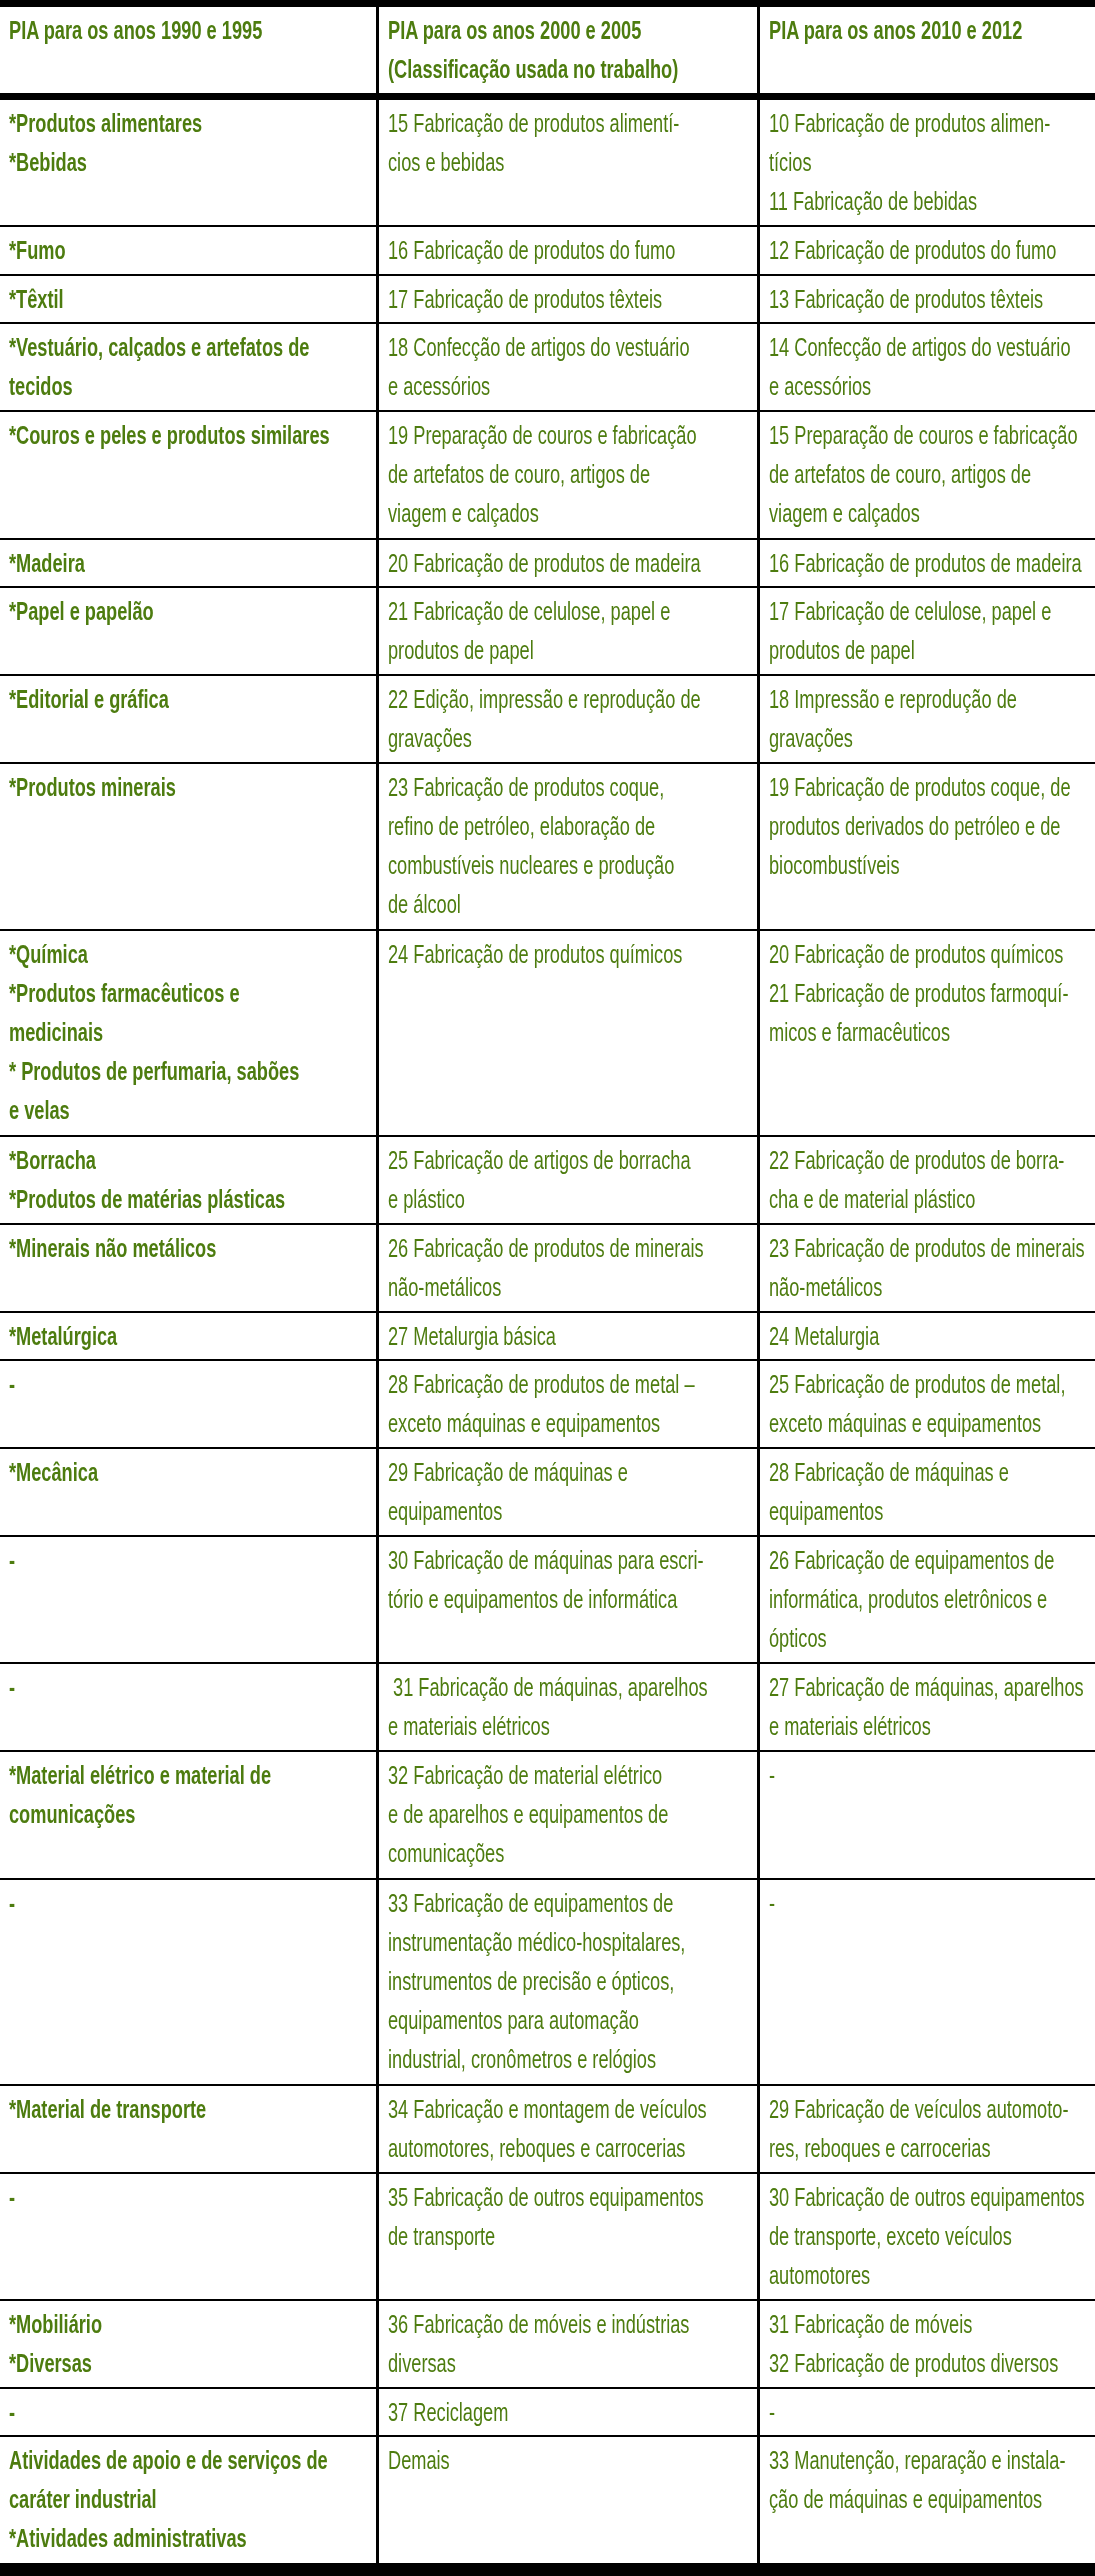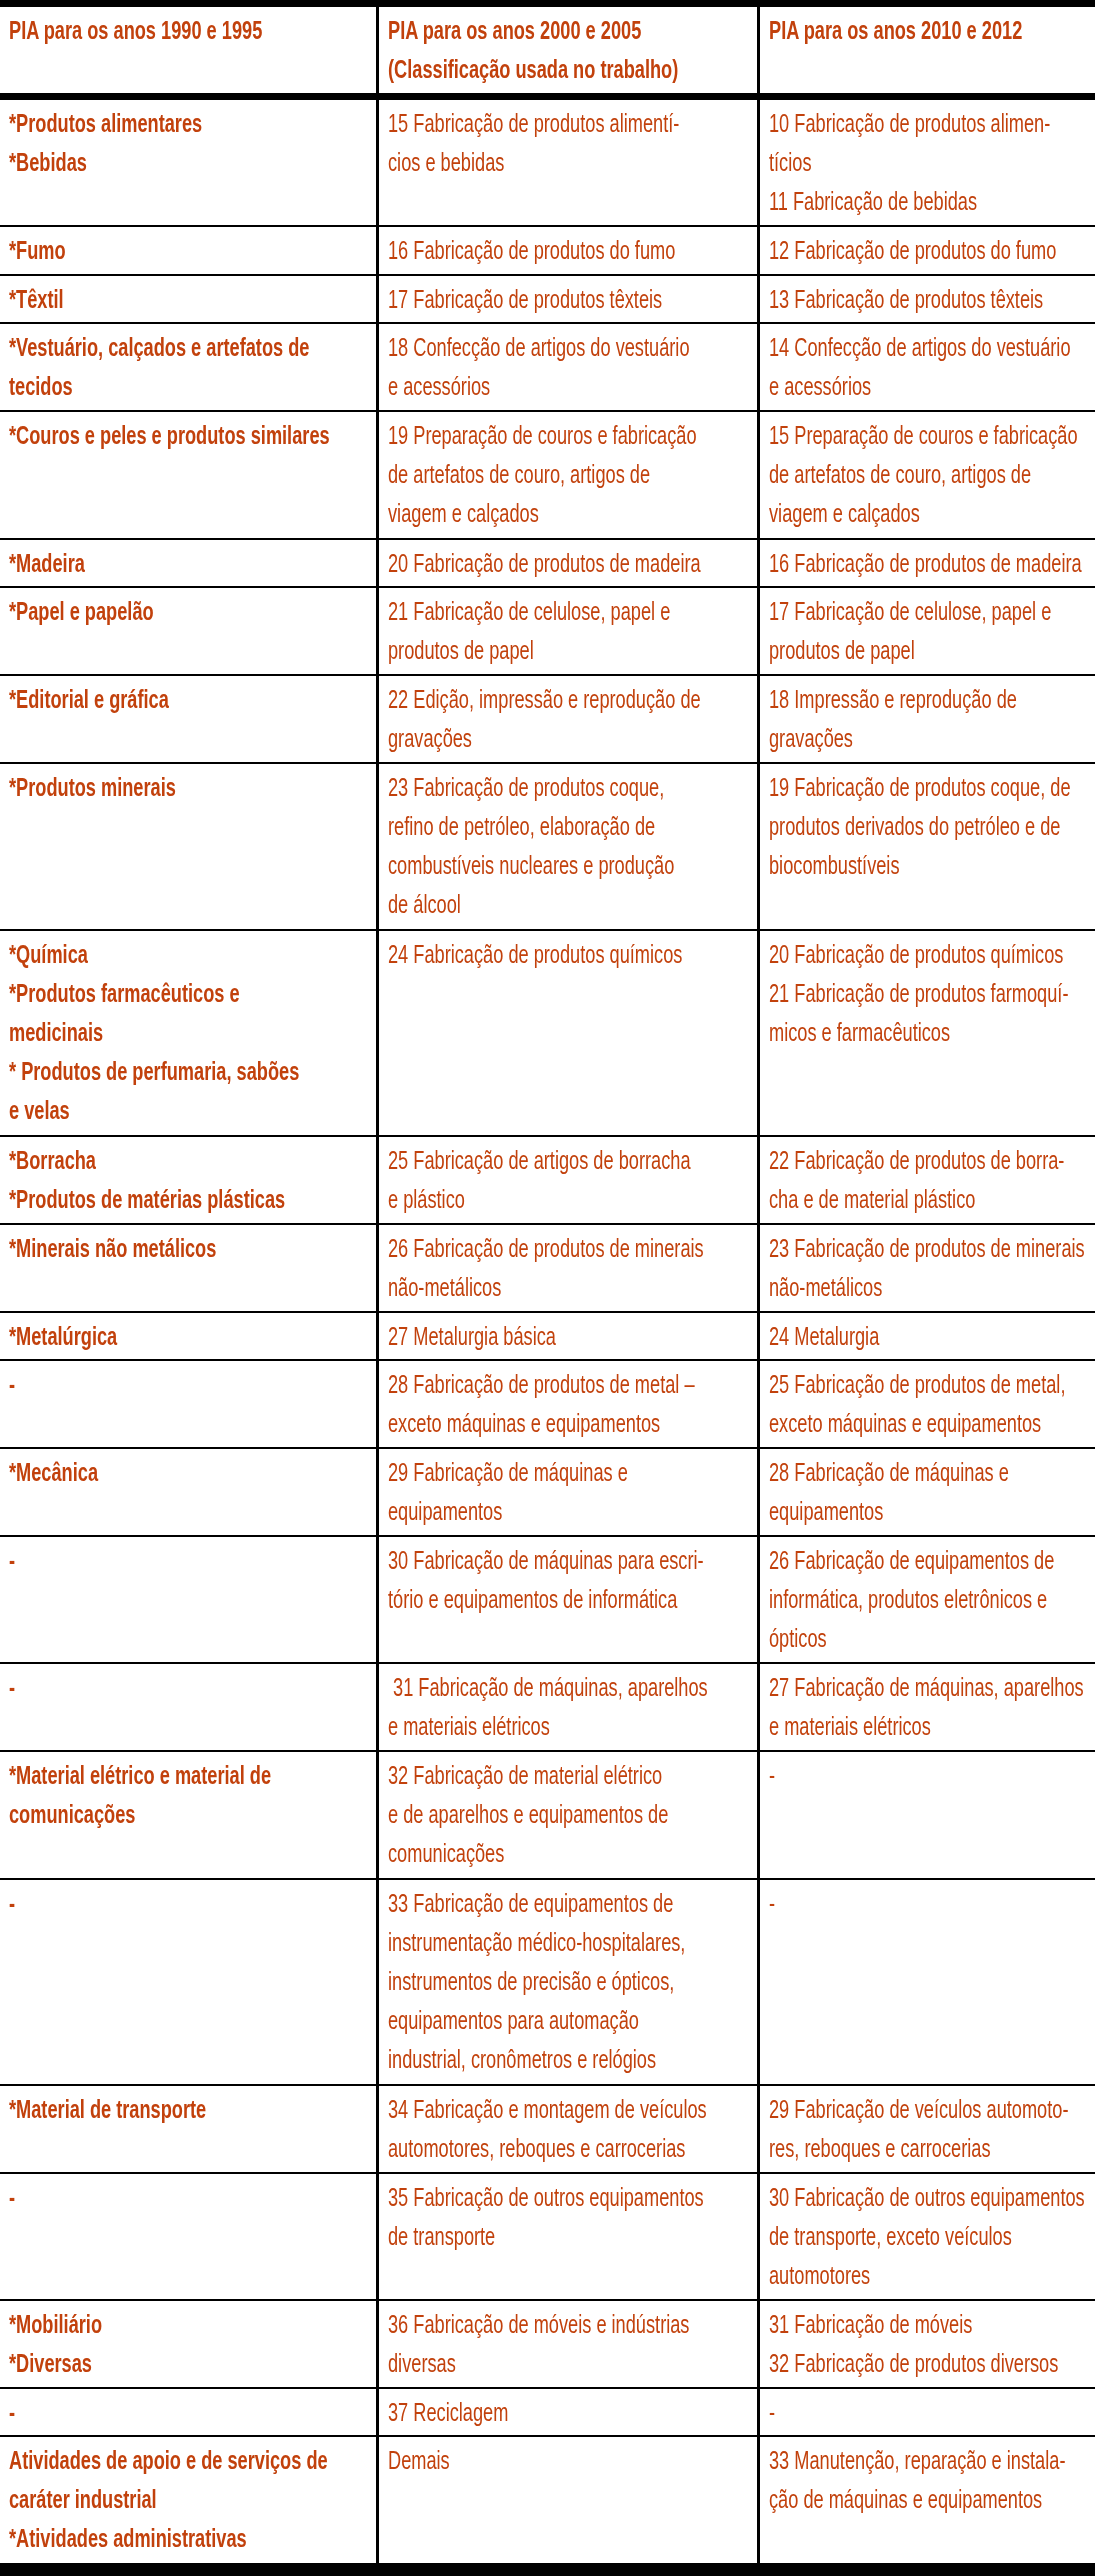--- a/index.html
+++ b/index.html
@@ -2,21 +2,21 @@
 <html lang="pt"><head>
 <meta charset="utf-8">
 <style>
   html, body { margin: 0; padding: 0; background: #ffffff; }
   .page {
     width: 1096px;
     height: 2576px;
     overflow: hidden;
     background: #ffffff;
     font-family: "Liberation Sans", sans-serif;
-    color: #c2410c;
+    color: #4d7c0f;
   }
   .table {
     display: table;
     border-collapse: collapse;
     table-layout: fixed;
     width: 1096px;
     min-height: 2576px;
     border-top: 7px solid #000;
     border-bottom: 13px solid #000;
     box-sizing: border-box;

